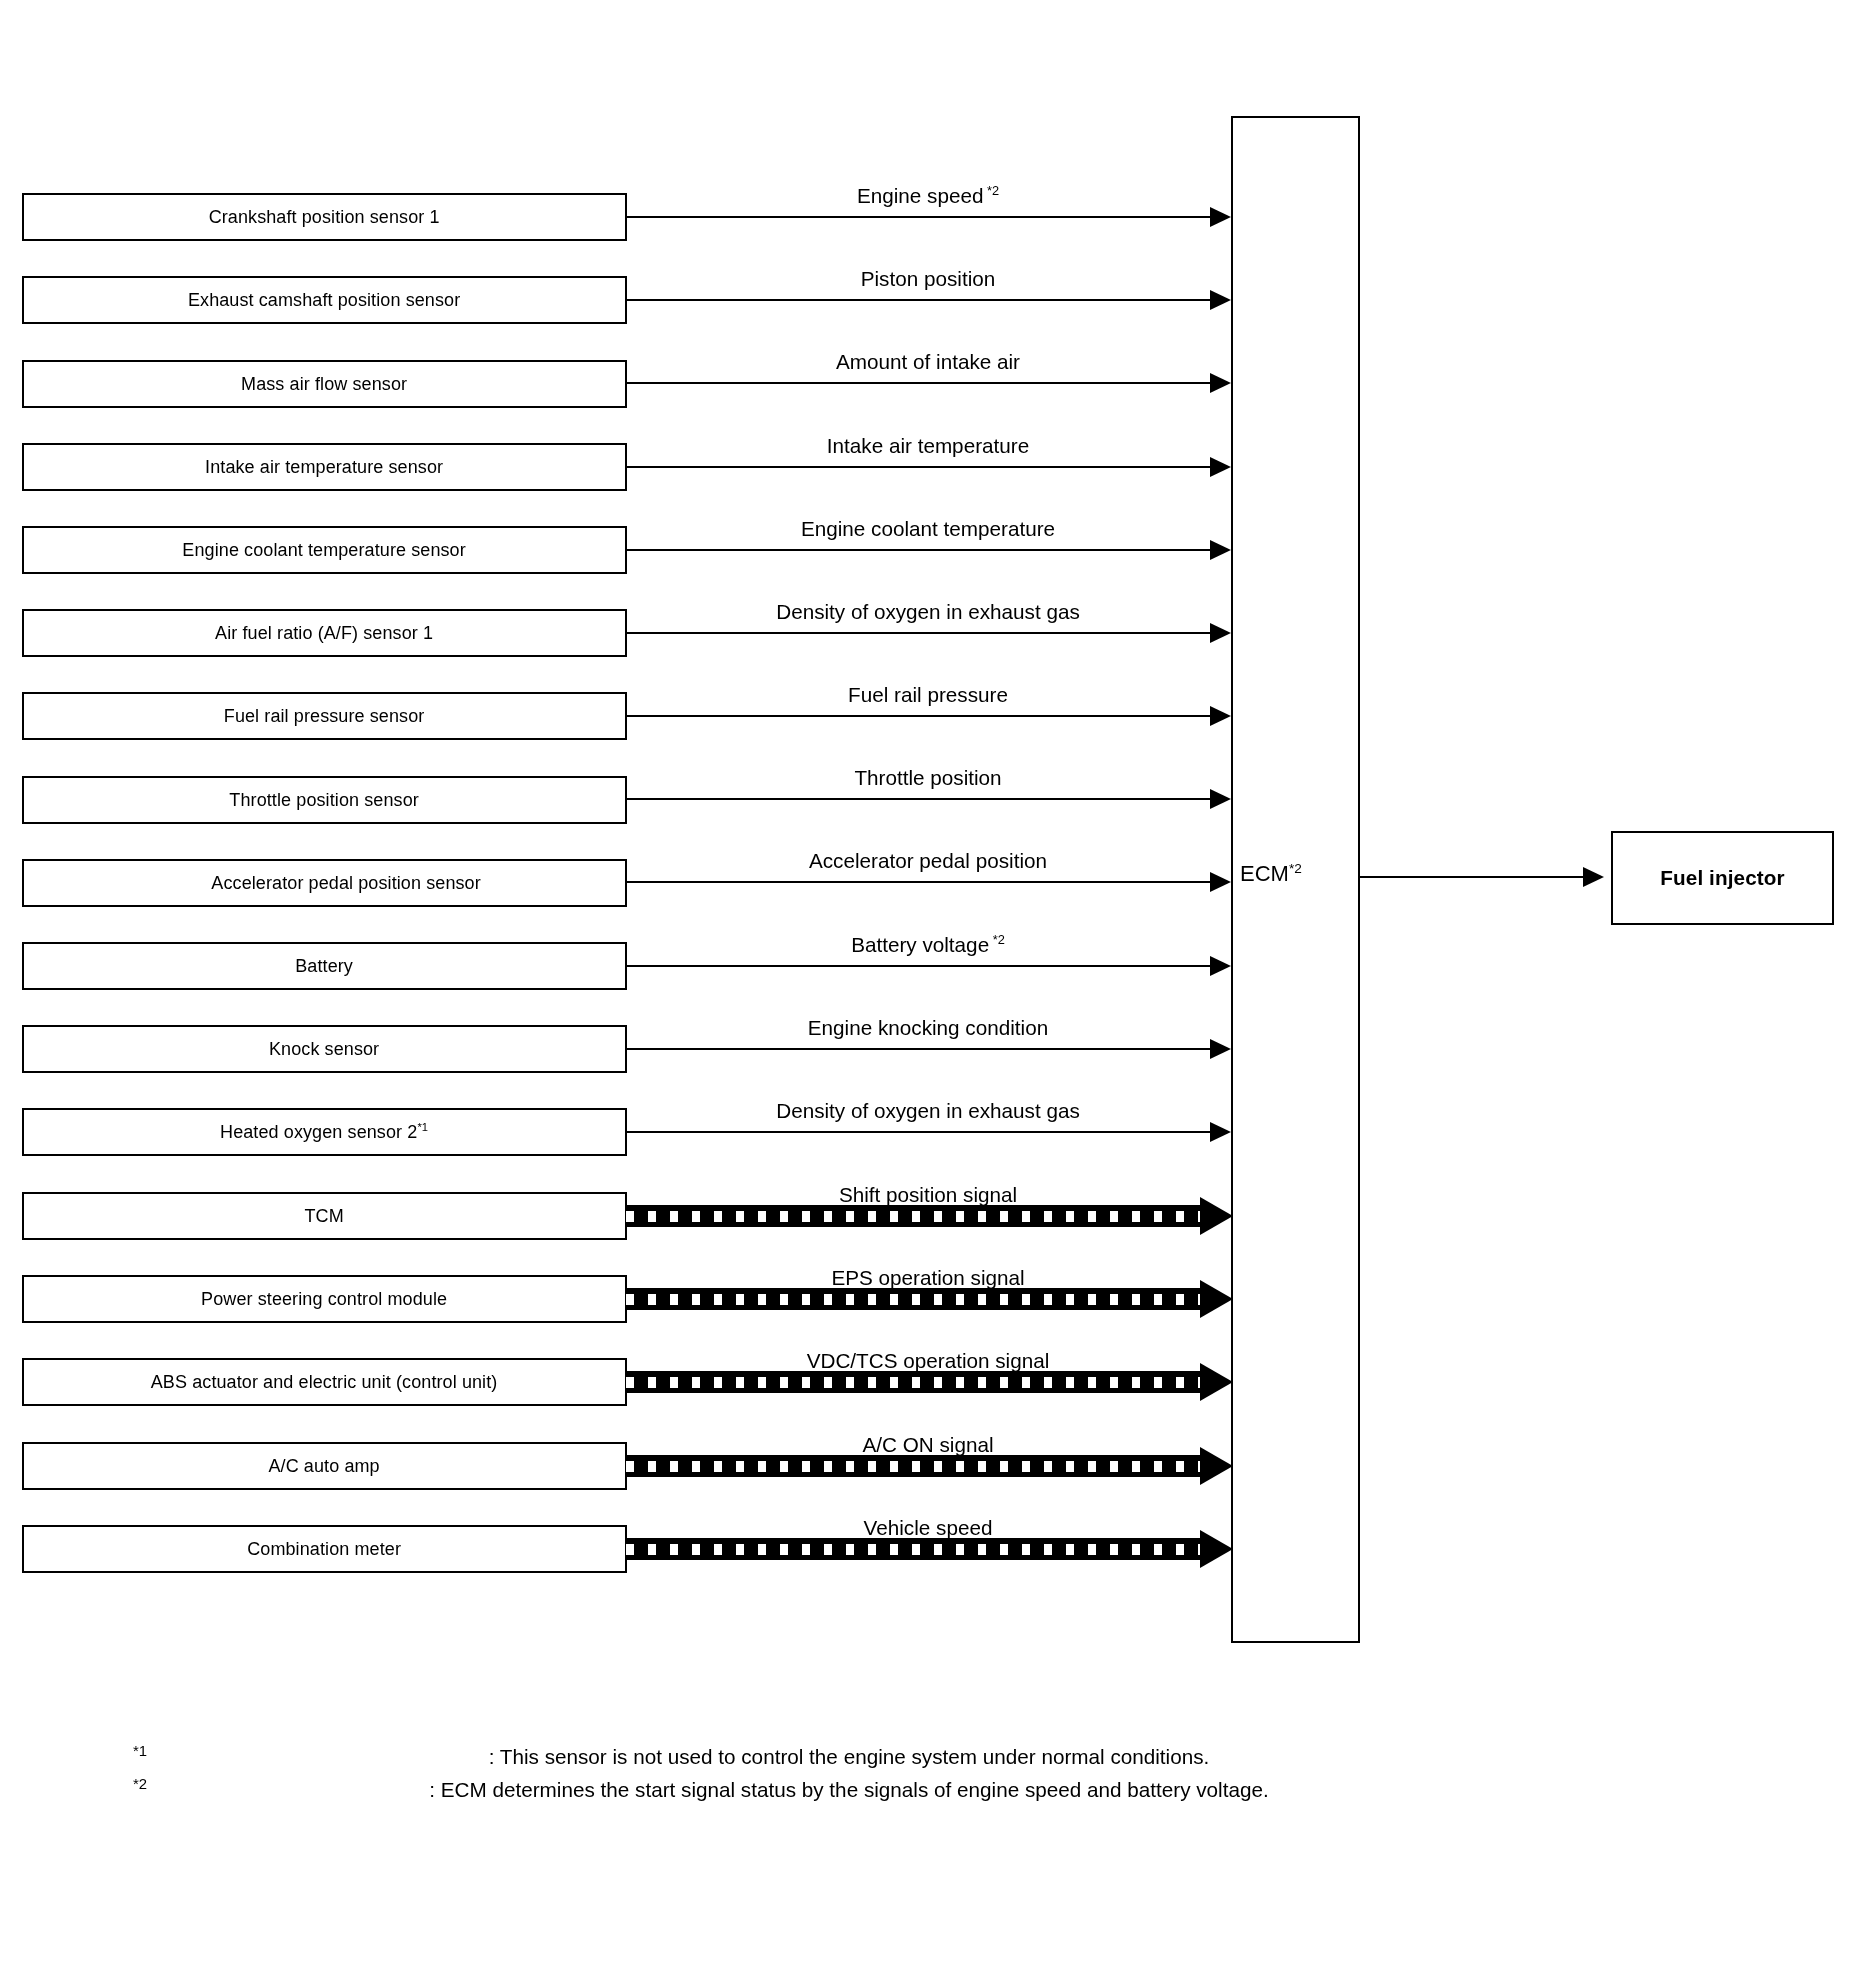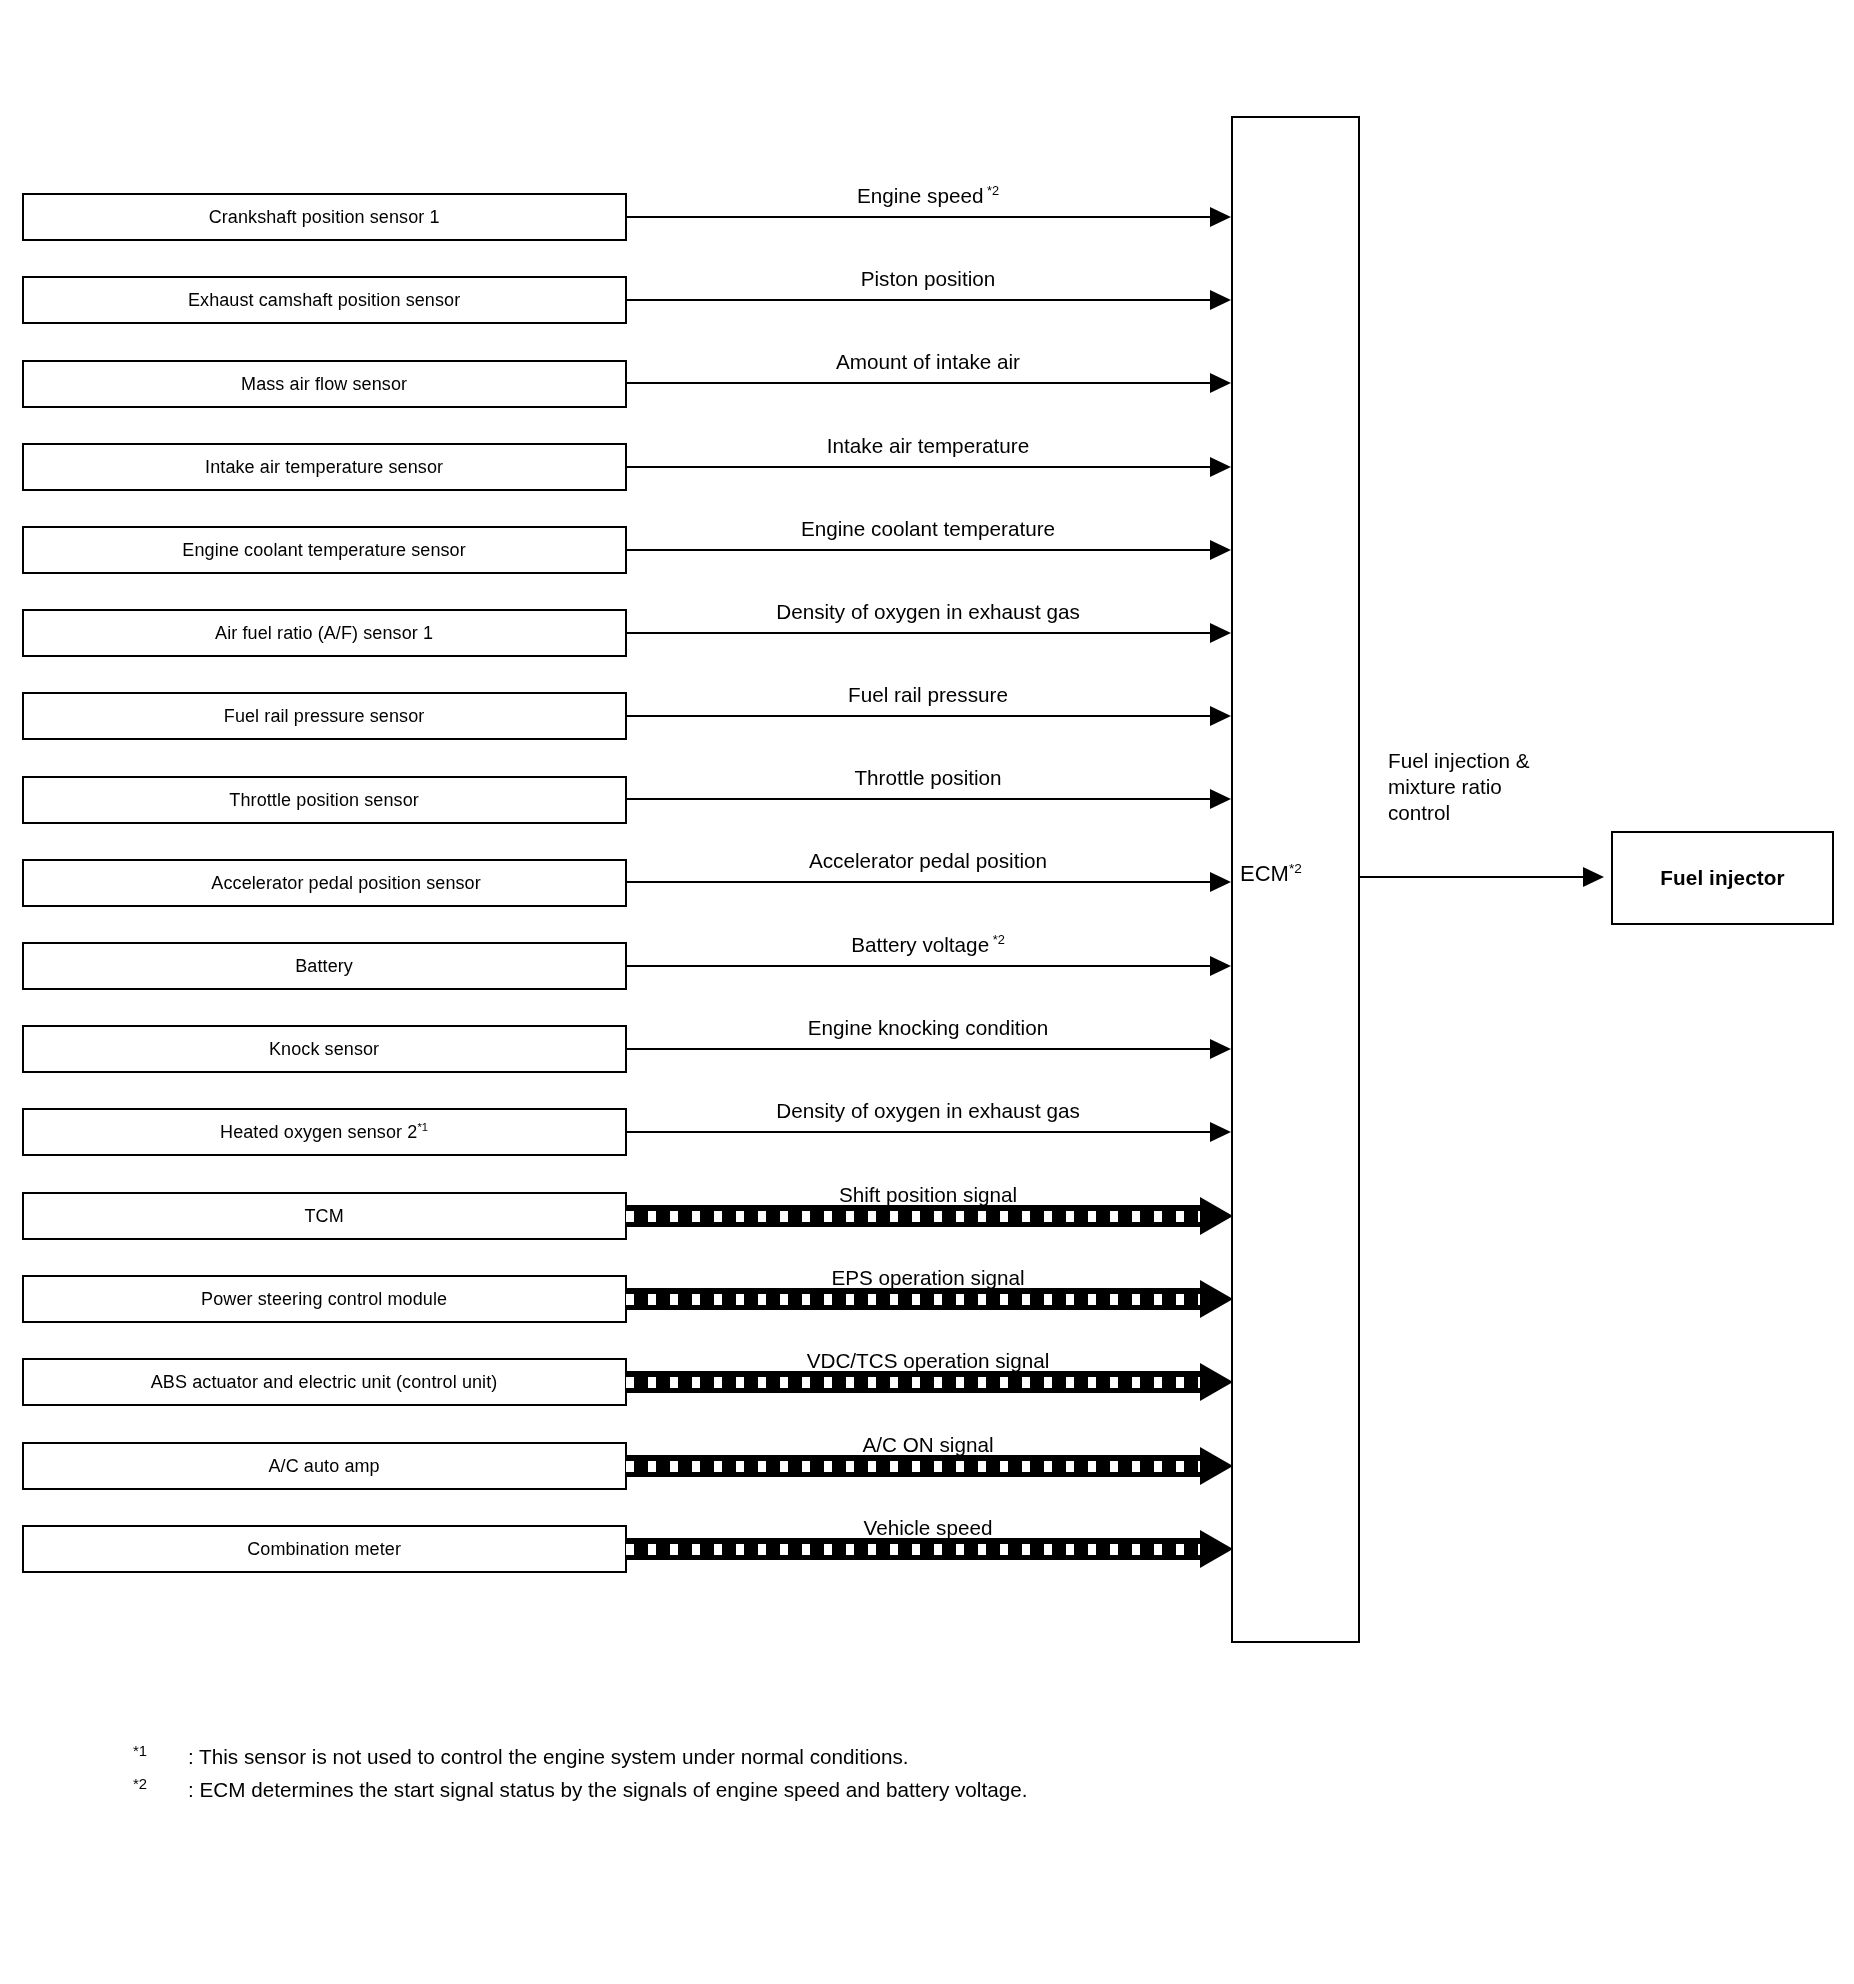--- a/index.html
+++ b/index.html
@@ -192,21 +192,21 @@
     height: 33px;
     font-size: 20.7px;
     line-height: 33px;
     white-space: nowrap;
   }
   .fn-marker {
     width: 55px;
     flex: 0 0 55px;
     text-align: left;
   }
-  .fn-text { flex: 1 1 auto; }
+  .fn-text { flex: 1 1 auto; text-align: center; }
 
   .fn-can-icon {
     position: relative;
     width: 50px;
     flex: 0 0 55px;
     height: 33px;
   }
   .fn-can-bar {
     position: absolute;
     left: 0;
@@ -383,23 +383,20 @@
         <div class="sig-label">Vehicle speed</div>
         <div class="can-bar"></div>
         <div class="can-ticks"></div>
         <div class="can-head"></div>
       </div>
     </div>
 
   <div id="ecm-box"></div>
   <div id="ecm-label">ECM<span class="sup">*2</span></div>
 
-  <div id="out-label">Fuel injection &amp;
-mixture ratio
-control</div>
   <div id="out-line"></div>
   <div id="out-head"></div>
   <div id="injector-box">
     <span class="src-label">Fuel injector</span>
   </div>
 
   <div id="footnotes">
       <div class="fn-row">
         <div class="fn-marker"><span class="sup" style="font-size: 0.72em;">*1</span></div>
         <div class="fn-text">: This sensor is not used to control the engine system under normal conditions.</div>

